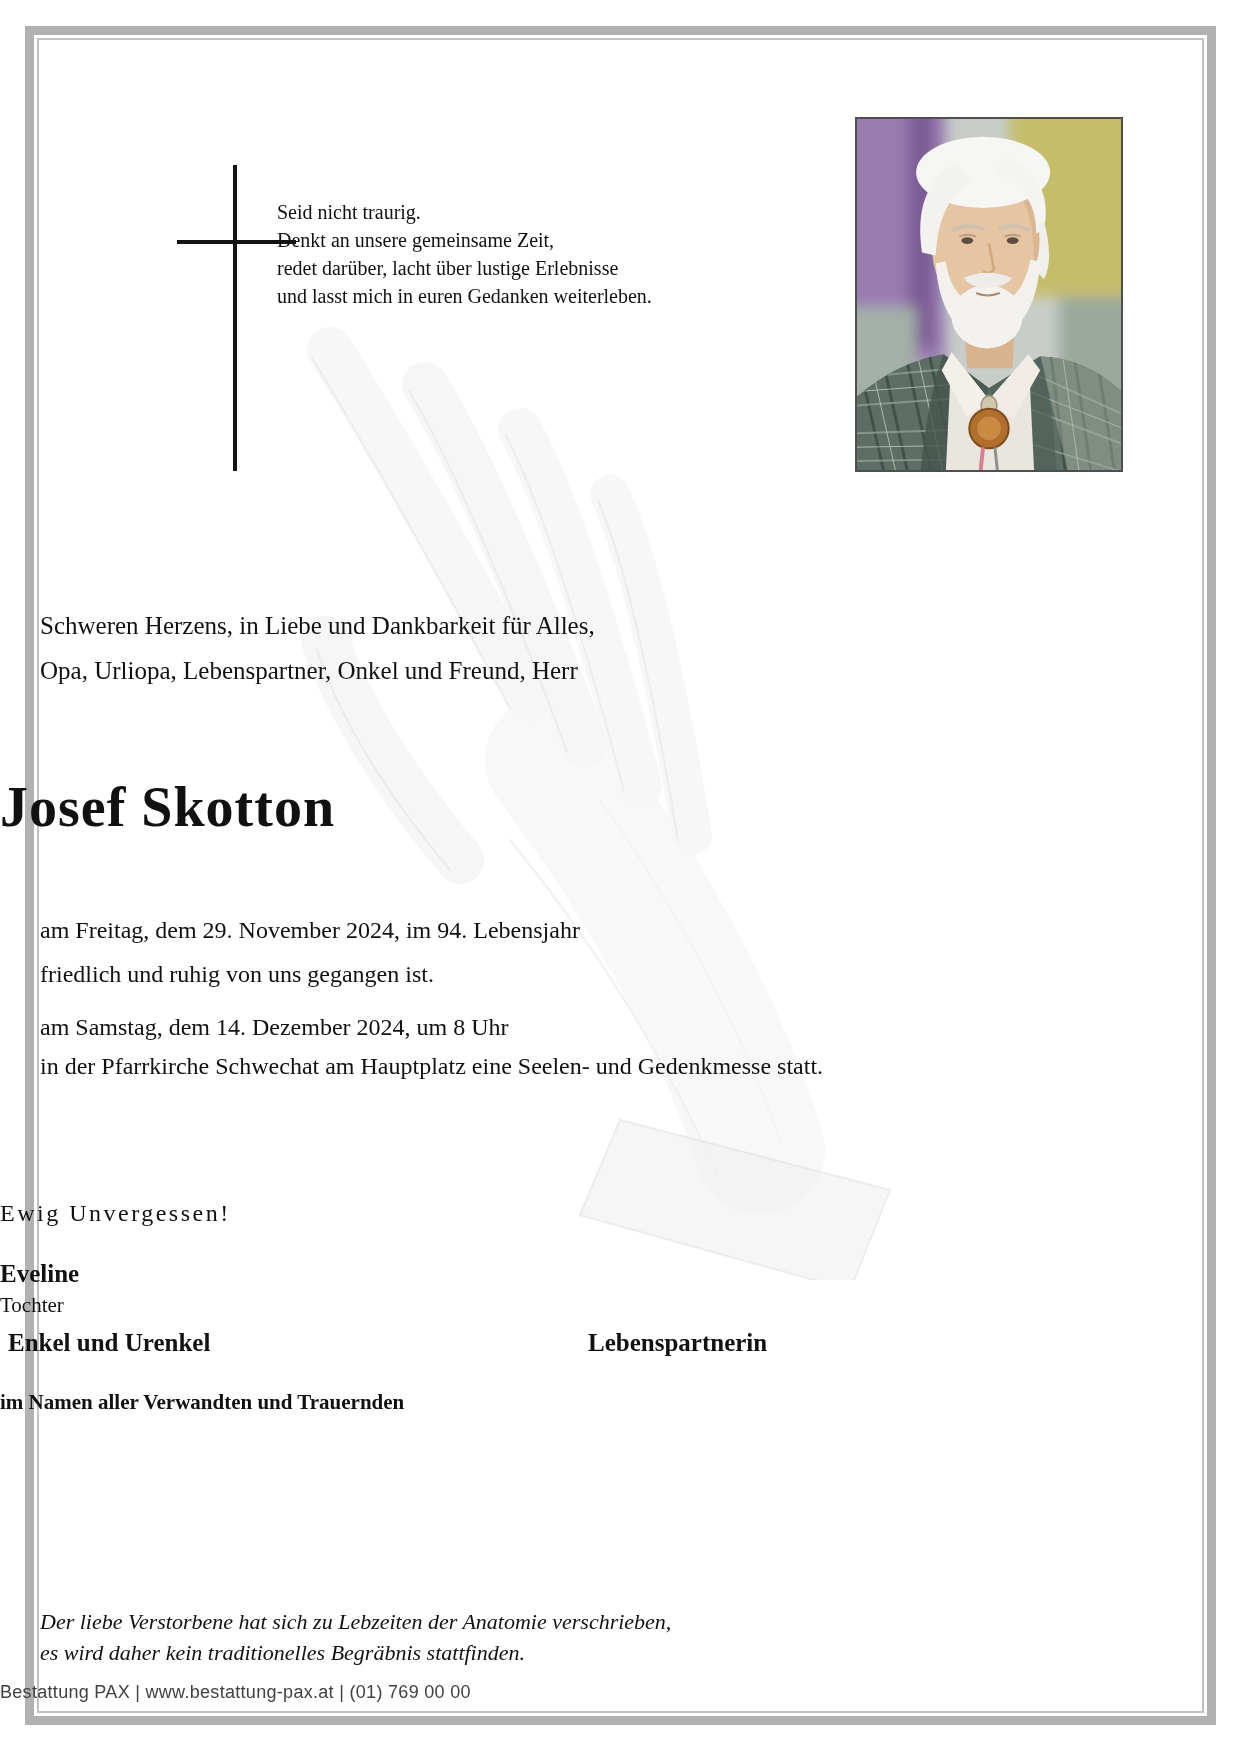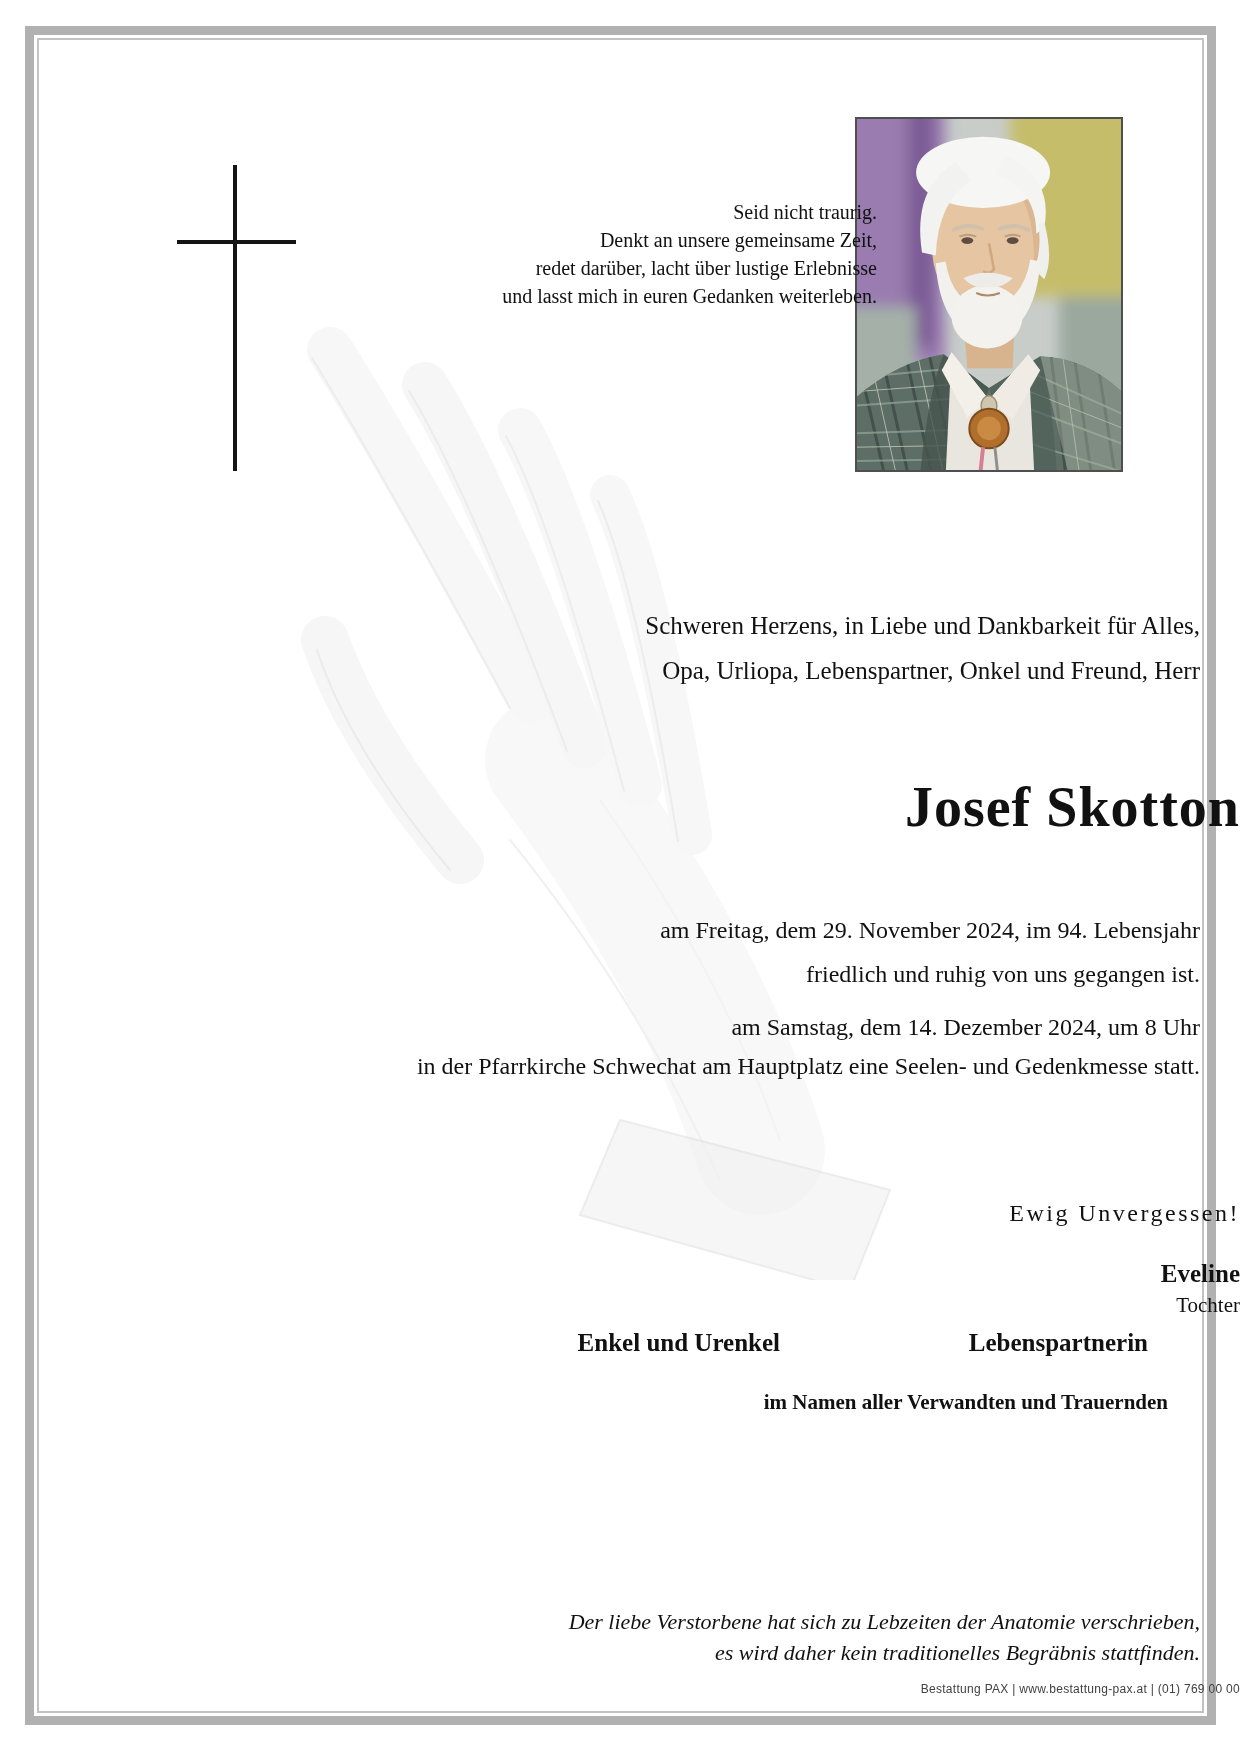--- a/index.html
+++ b/index.html
@@ -24,35 +24,35 @@
   
   .cross-v{position:absolute;left:233px;top:165px;width:4px;height:306px;background:#141414;}
   .cross-h{position:absolute;left:177px;top:240px;width:119px;height:4px;background:#141414;}
   
   .photo{
     position:absolute;left:855px;top:117px;width:268px;height:355px;
     border:2px solid #4f4f4f;box-sizing:border-box;background:#c8cdc9;
   }
   .photo svg{display:block;width:100%;height:100%;}
   
-  .txt{position:absolute;text-align:right;}
+  .txt{position:absolute;text-align:left;}
   .verse{left:277px;top:198px;width:600px;font-size:20px;line-height:28px;}
   .announcement{left:40px;top:603px;width:1160px;font-size:25px;line-height:45px;}
   .name{left:0;top:775px;width:1240px;font-size:56px;font-weight:bold;letter-spacing:1px;}
   .passing{left:40px;top:908px;width:1160px;font-size:24px;line-height:44px;}
   .service{left:40px;top:1008px;width:1160px;font-size:24px;line-height:39px;}
   .farewell{left:0;top:1200px;width:1240px;font-size:24px;letter-spacing:2.5px;}
   .primary-name{left:0;top:1260px;width:1240px;font-size:25px;font-weight:bold;}
   .primary-relation{left:0;top:1293px;width:1240px;font-size:21px;}
-  .mourner-left{left:0;top:1329px;width:780px;font-size:25px;font-weight:bold;}
+  .mourner-left{left:0;top:1329px;width:780px;font-size:25px;font-weight:bold;padding-left:8px;}
   .mourner-right{left:588px;top:1329px;width:560px;font-size:25px;font-weight:bold;}
   .collective{left:0;top:1390px;width:1168px;font-size:21px;font-weight:bold;}
   .notice{left:40px;top:1606px;width:1160px;font-size:22px;line-height:31px;font-style:italic;}
   .footer{
-    left:0;top:1682px;width:1240px;font-size:12px;color:#414141;
+    left:0;top:1682px;width:1240px;font-size:18px;color:#414141;
     font-family:"Liberation Sans","DejaVu Sans",sans-serif;letter-spacing:0.3px;
   }
 </style>
 </head>
 <body>
 
 <div class="page">
 
   <svg class="watermark" viewBox="0 0 820 1080" xmlns="http://www.w3.org/2000/svg" aria-hidden="true">
     <g stroke-linecap="round" fill="none" opacity="0.55">

